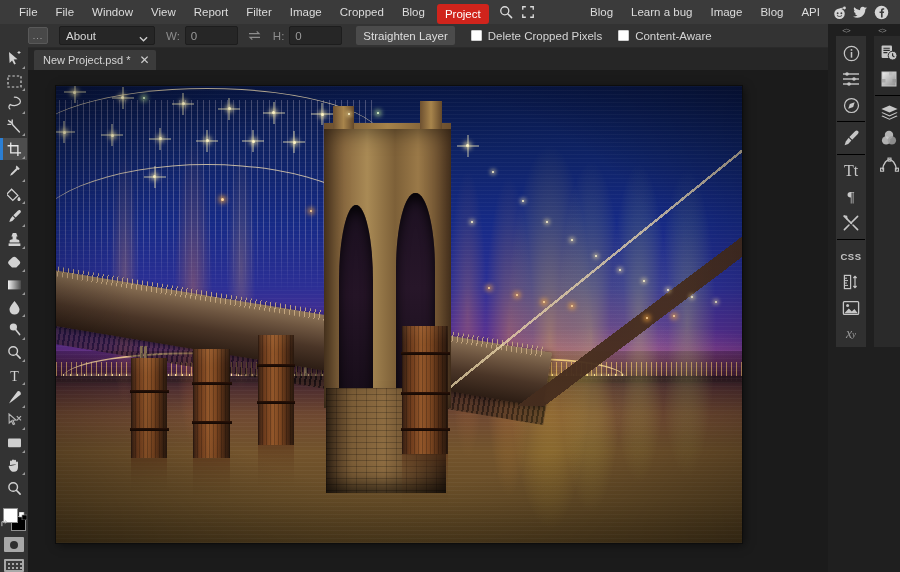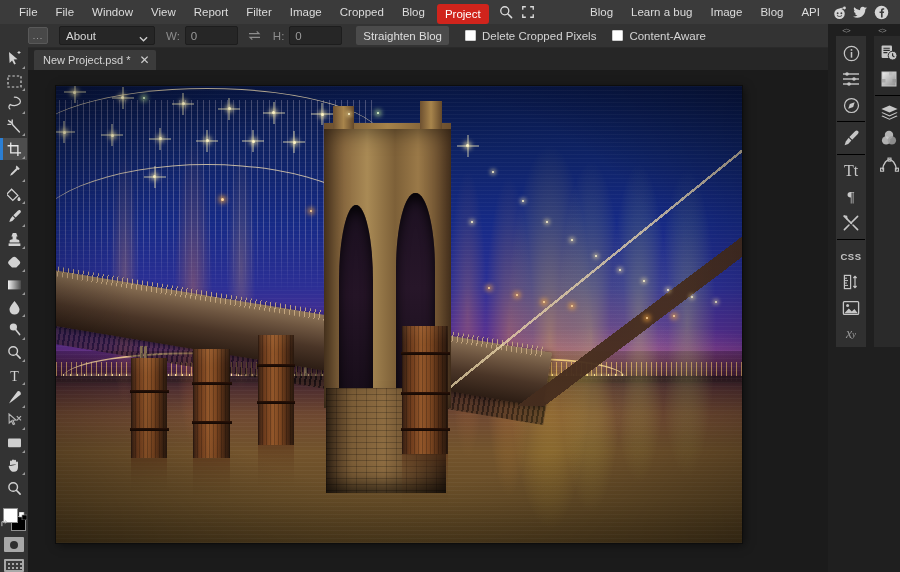--- a/index.html
+++ b/index.html
@@ -435,21 +435,21 @@
     </div>
     <div class="ob-label">W:</div>
     <div class="ob-input">0</div>
     <div class="ob-swap">
       <svg width="13" height="11" viewBox="0 0 14 12" fill="none" stroke="#8d8d8d" stroke-width="1.2">
         <path d="M1 4h11l-2.6-2.6M13 8H2l2.6 2.6"></path>
       </svg>
     </div>
     <div class="ob-label">H:</div>
     <div class="ob-input">0</div>
-    <div class="ob-button">Straighten Blog</div>
+    <div class="ob-button">Straighten Layer</div>
     <div class="ob-check">
       <span class="ob-box"></span>
       <span>Delete Cropped Pixels</span>
     </div>
     <div class="ob-check">
       <span class="ob-box"></span>
       <span>Content-Aware</span>
     </div>
   </div>
 

